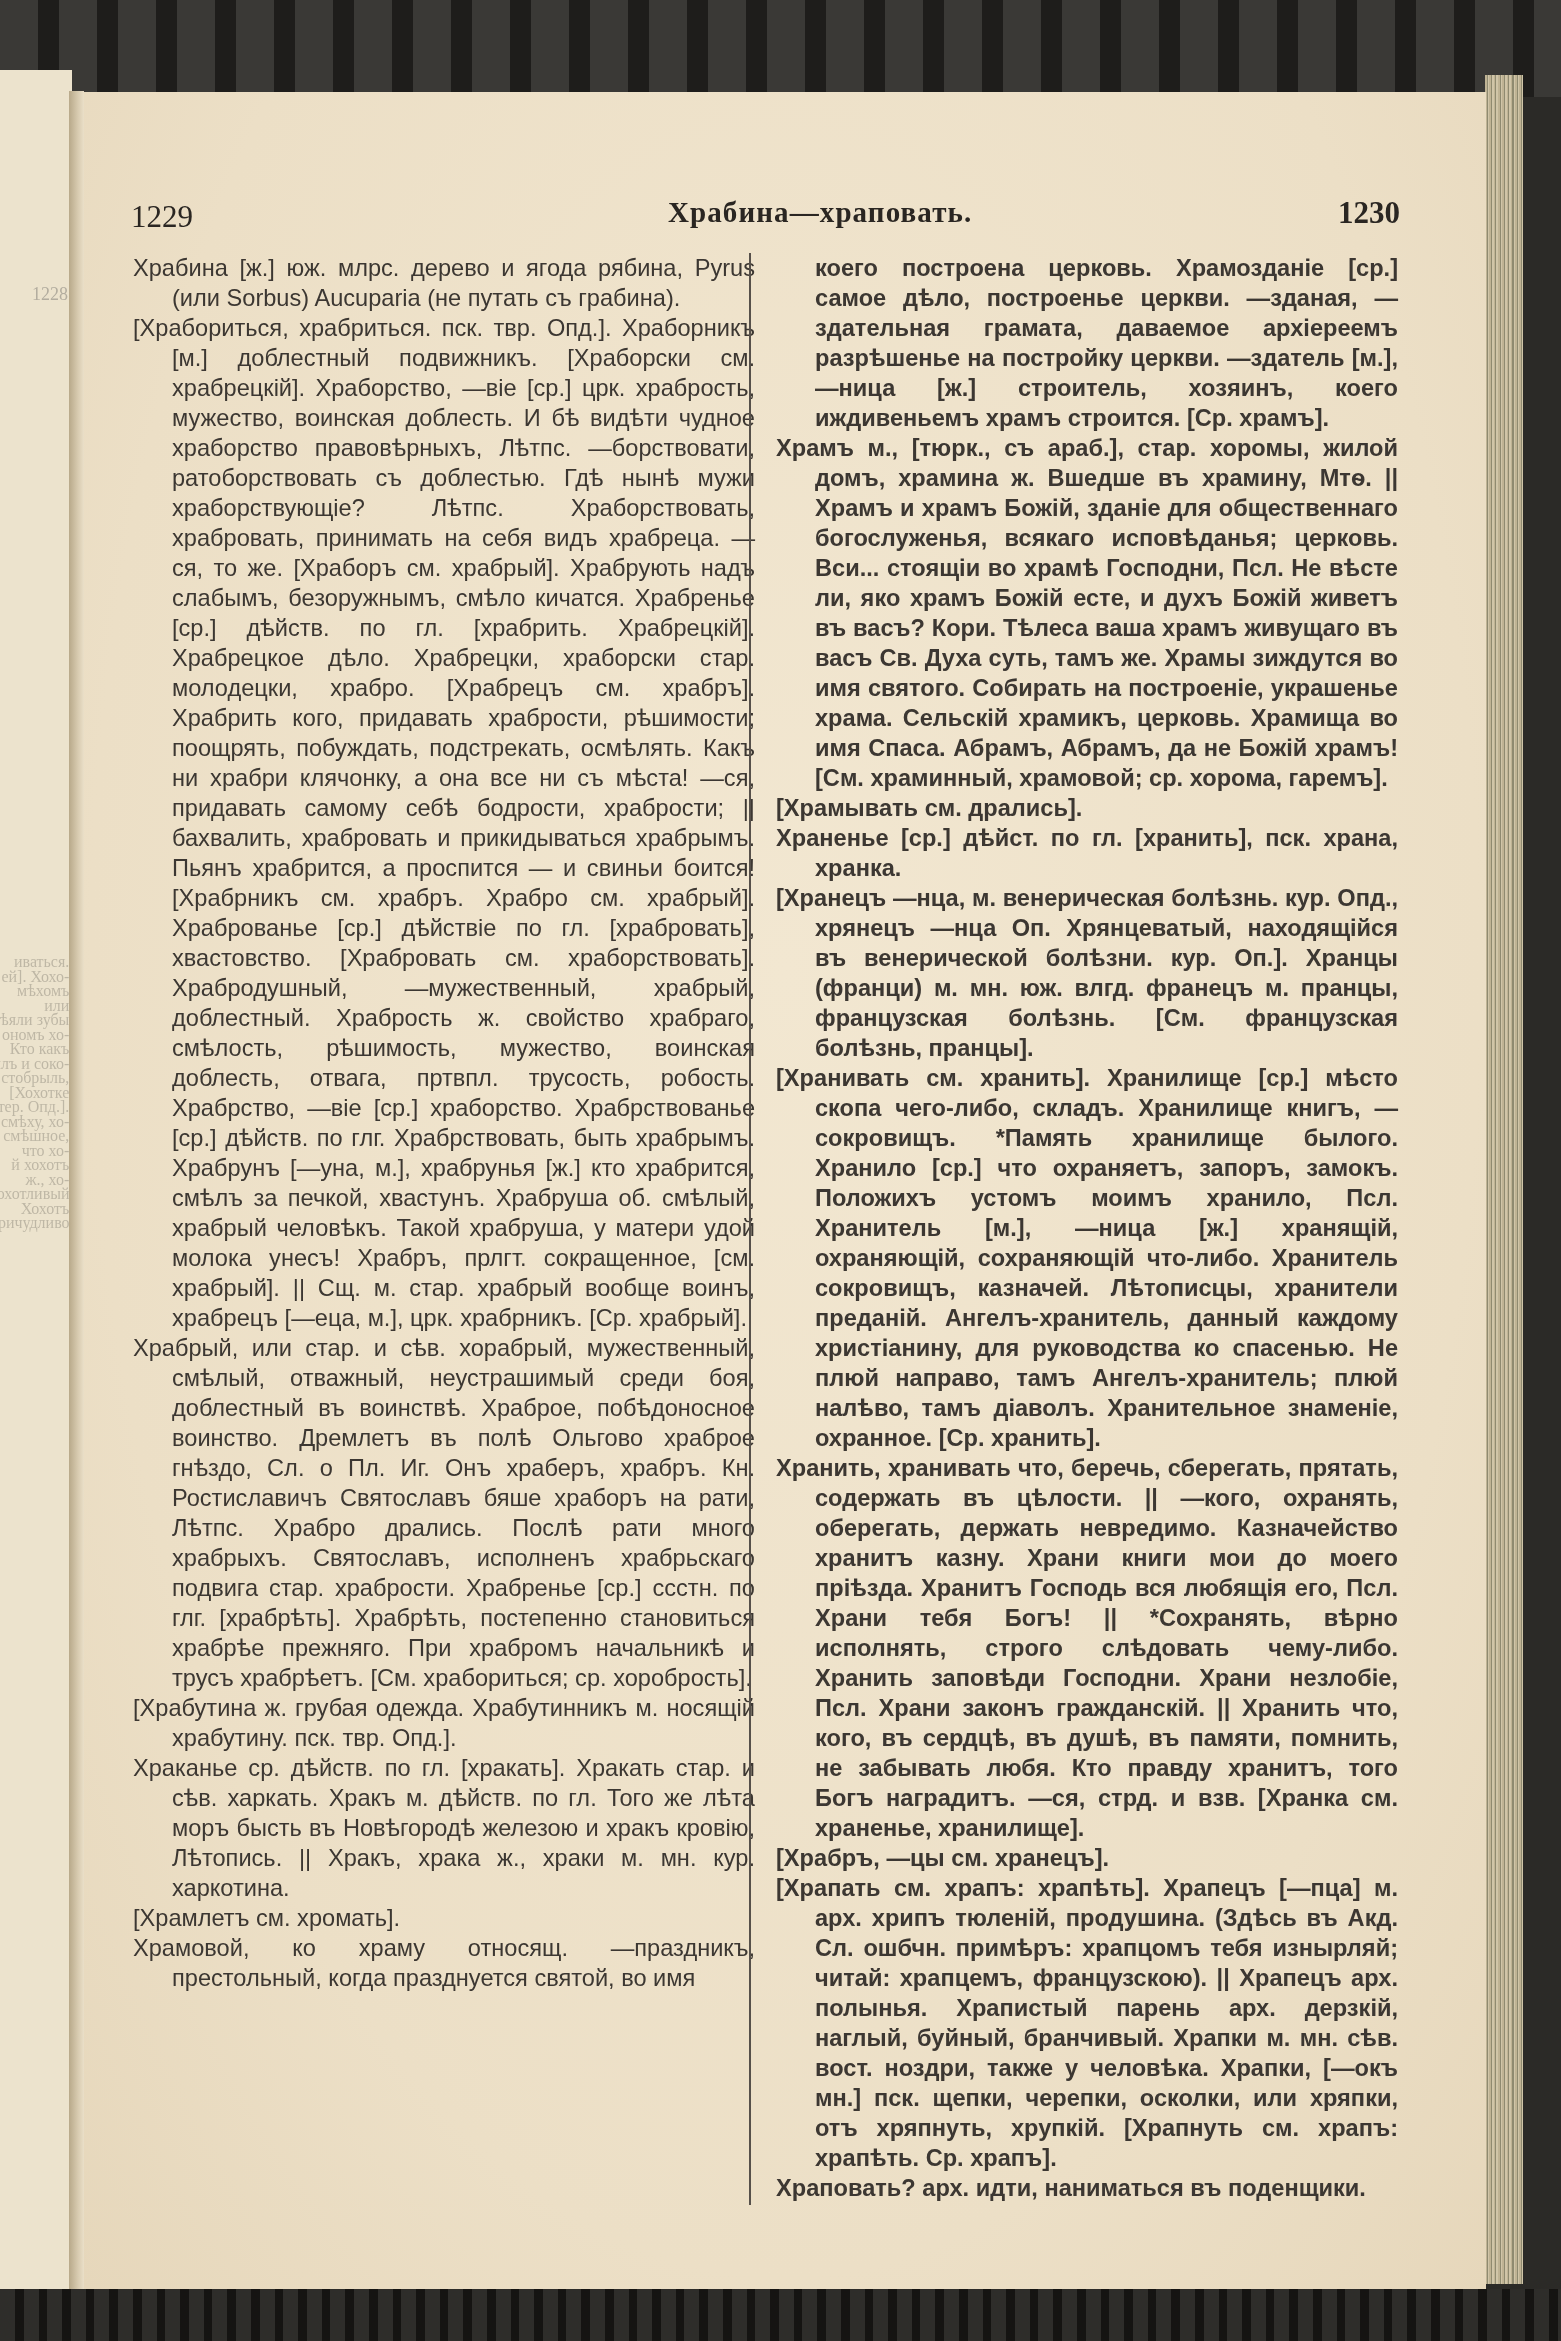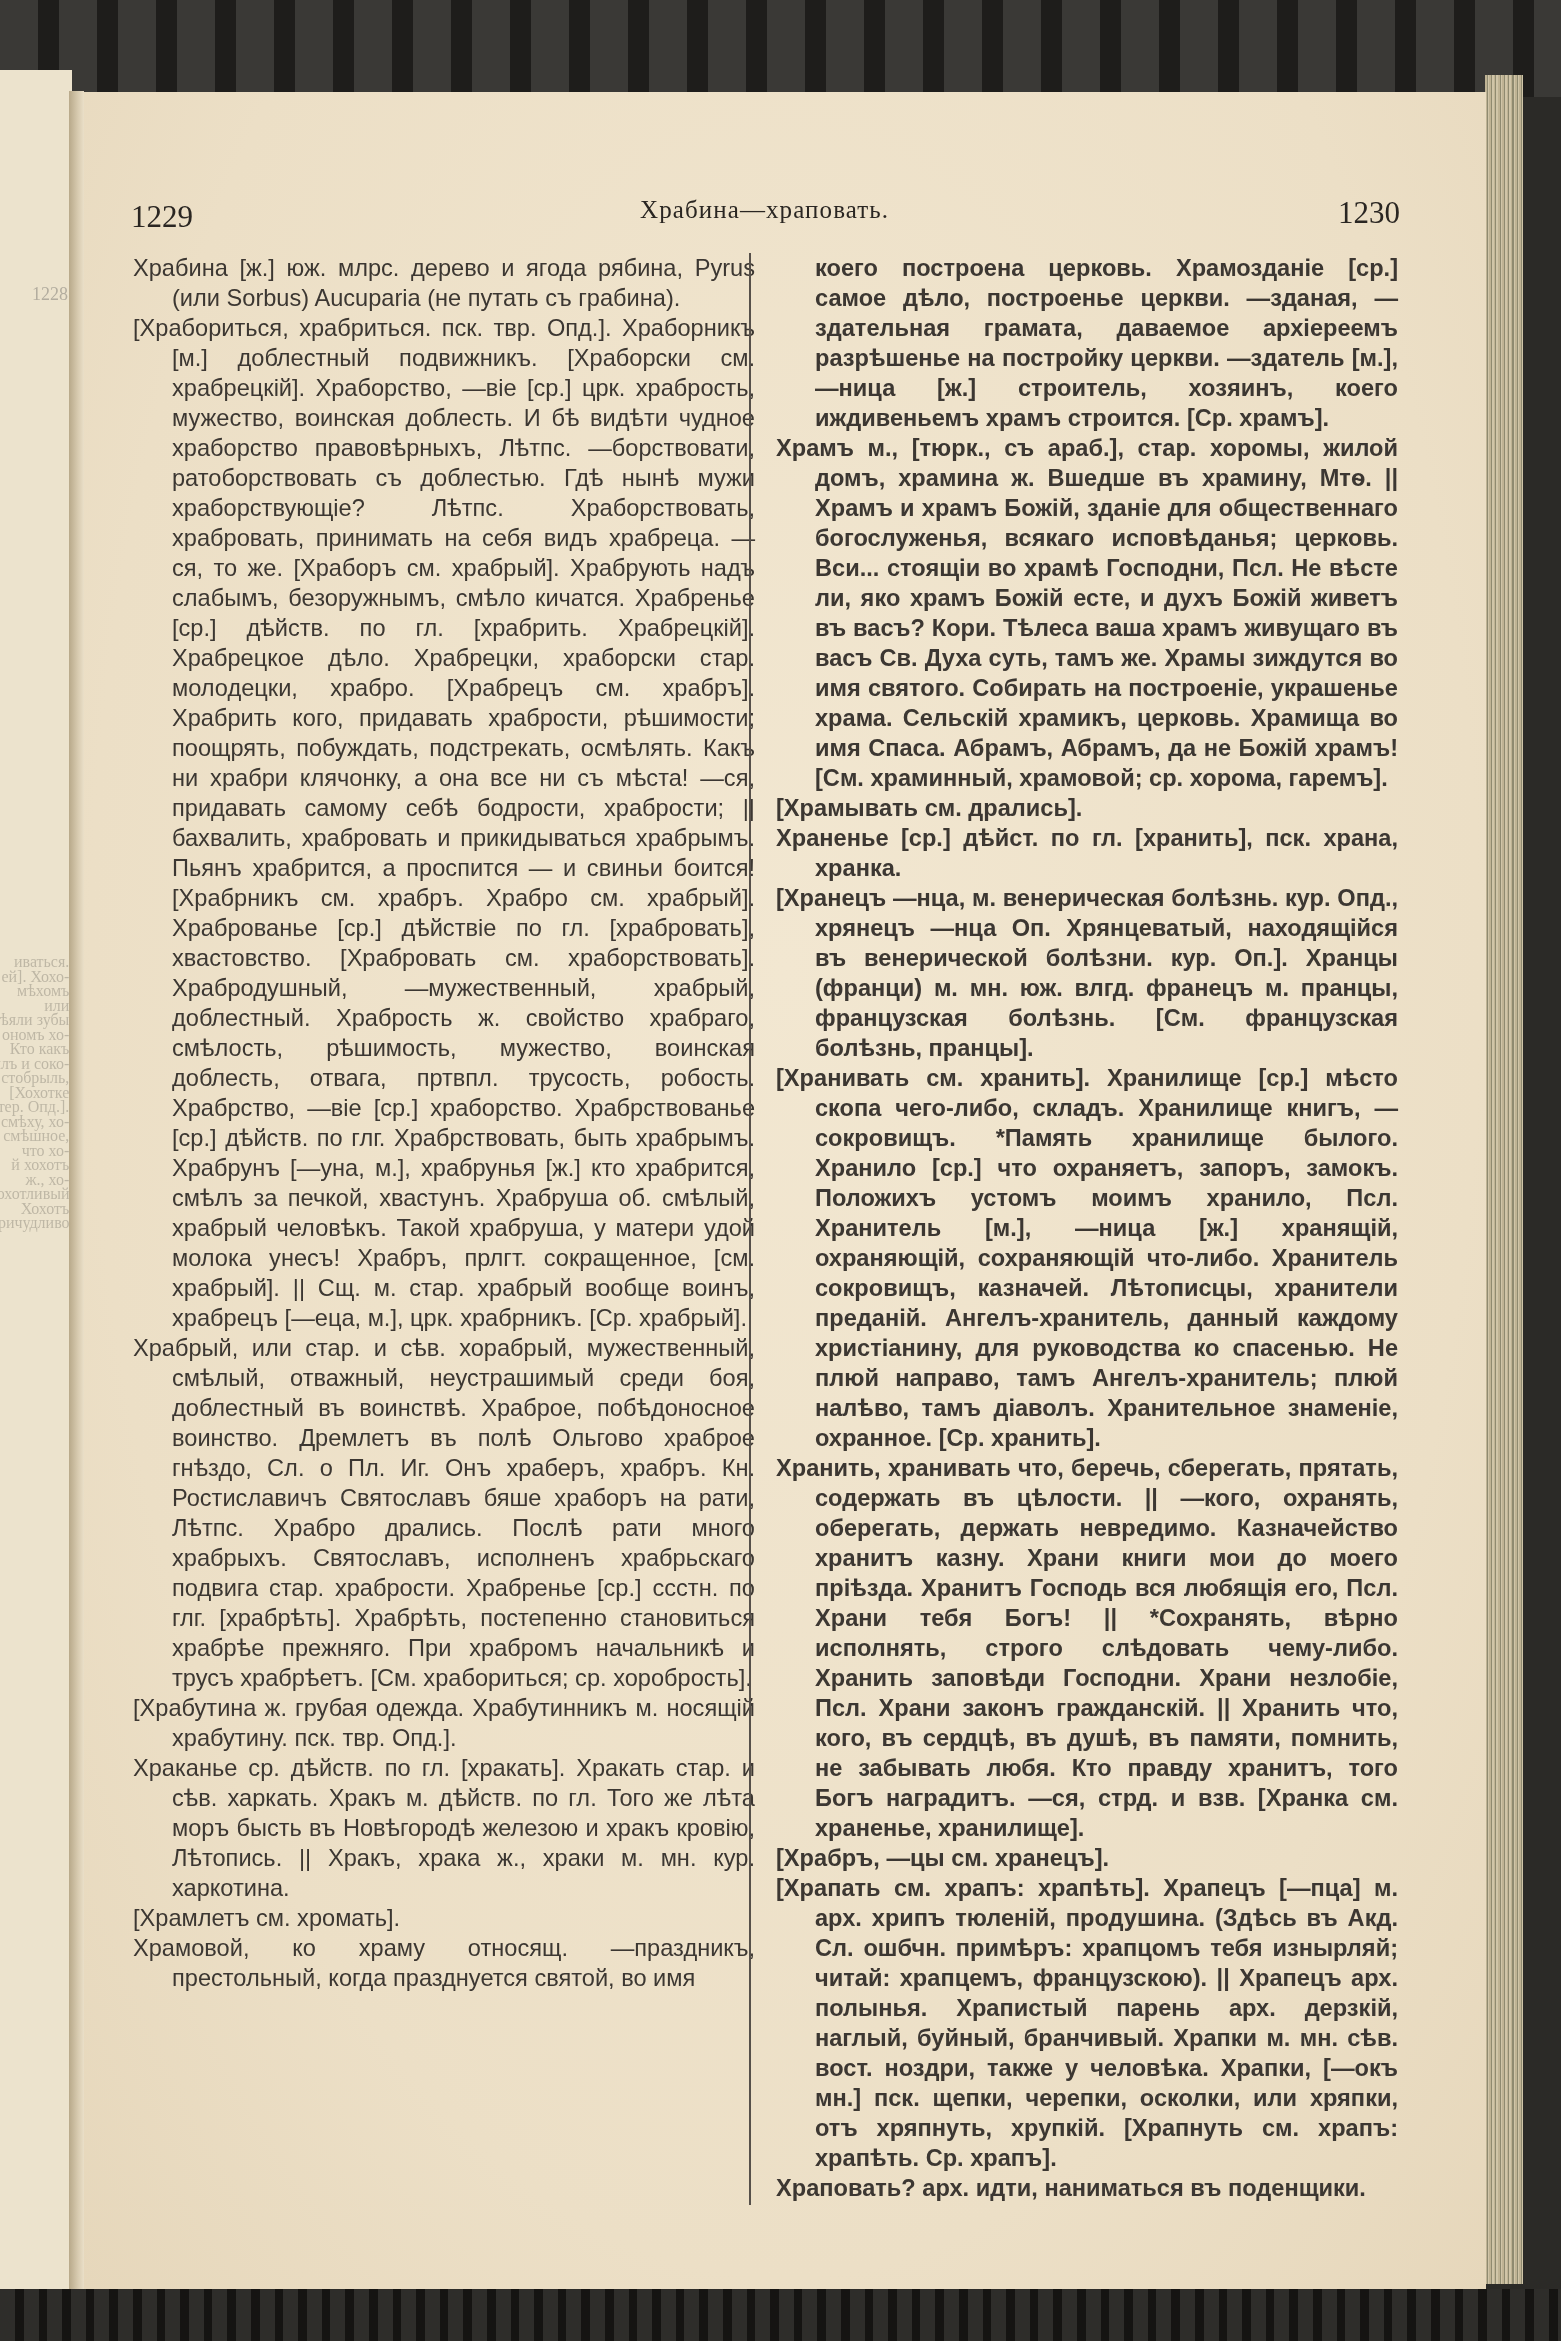--- a/index.html
+++ b/index.html
@@ -7,22 +7,22 @@
   .scan-bg-top{position:absolute;left:0;top:0;width:1561px;height:97px;background:repeating-linear-gradient(90deg,#3a3936 0 38px,#1e1d1b 38px 59px);}
   .scan-bg-bottom{position:absolute;left:0;top:2289px;width:1561px;height:53px;background:repeating-linear-gradient(90deg,#2e2d2a 0 15px,#151412 15px 23.6px);}
   .prev-page{position:absolute;left:0;top:70px;width:72px;height:2241px;background:#ece3cd;border-radius:0 0 16px 0;overflow:hidden;}
   .prev-page .prev-lines{position:absolute;left:-10.7px;top:885px;width:80px;font-size:16px;line-height:14.5px;color:#9a9486;opacity:.55;text-align:right;filter:blur(0.5px);}
   .prev-page .prev-num{position:absolute;left:32px;top:214px;font-size:18px;color:#b3ad9f;}
   .spine-gap{position:absolute;left:69px;top:91px;width:15px;height:2204px;background:linear-gradient(90deg,#b8a98a,#d8cbb0 60%,#eadfc8);}
   .page{position:absolute;left:84px;top:92px;width:1402px;height:2198px;background:#efe3cc;background-image:radial-gradient(ellipse at 50% 40%,#f2e7d1 0%,#ecdfc6 70%,#e6d7bb 100%);}
   .page-edge{position:absolute;left:1485px;top:75px;width:38px;height:2209px;background:repeating-linear-gradient(90deg,#bfb394 0 1.6px,#8f8a70 1.6px 2.7px,#d0c5a8 2.7px 4.3px);}
   .header{position:absolute;top:107px;left:0;width:100%;height:43px;}
   .pnum-left{position:absolute;left:47px;top:0;font-size:31px;color:#2a2622;}
-  .pnum-right{position:absolute;right:86px;top:-4.3px;font-size:31px;color:#2a2622;}
-  .running-head{position:absolute;left:556px;top:-3.2px;font-size:25px;letter-spacing:1.1px;color:#2a2622;}
+  .pnum-right{position:absolute;right:86px;top:-4.3px;font-size:31px;color:#2a2622;font-weight:bold;}
+  .running-head{position:absolute;left:584px;top:-3.2px;font-size:29px;letter-spacing:1.1px;color:#2a2622;font-weight:bold;}
   .col{position:absolute;top:161px;width:622px;font-size:23.6px;line-height:30px;color:#3c3732;text-align:justify;font-family:"Liberation Sans","DejaVu Sans",sans-serif;font-stretch:condensed;}
   .col-left{left:49px;}
   .col-right{left:692px;font-weight:bold;}
   .col-rule{position:absolute;left:665px;top:161px;width:1.6px;height:1952px;background:#56504a;}
   .entry{margin:0 0 0 0;padding-left:39px;text-indent:-39px;}
   .col-right .entry:first-child{text-indent:0;}
 </style>
 </head>
 <body>
 

